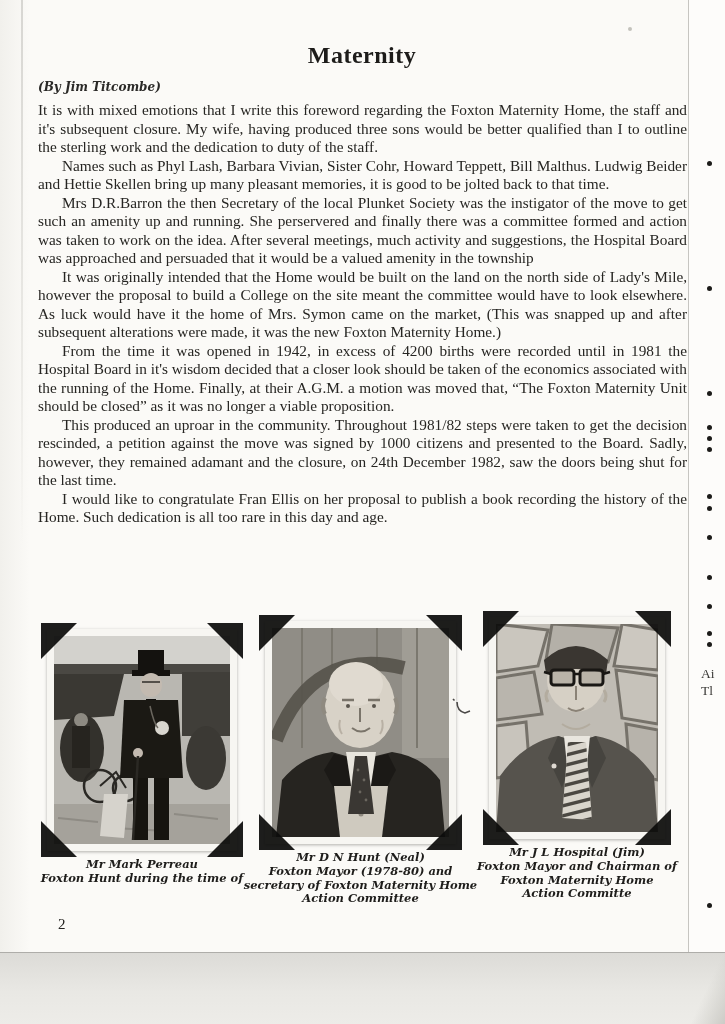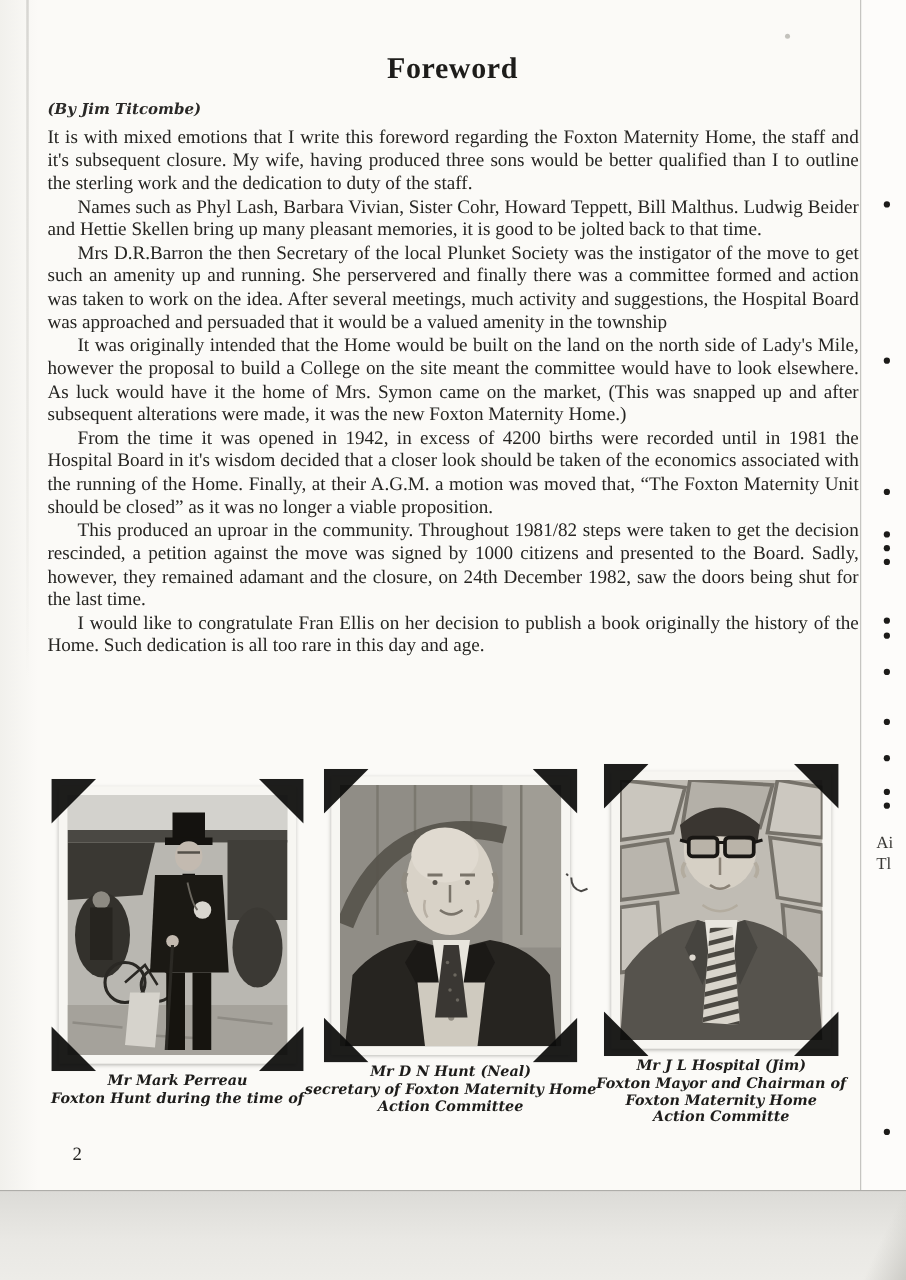--- a/index.html
+++ b/index.html
@@ -57,31 +57,31 @@
 </style>
 </head>
 <body>
 
 <div class="scan">
   <div class="page">
     <div class="left-fade"></div>
     <div class="fold-line"></div>
     <div class="top-smudge"></div>
 
-    <h1 class="page-title">Foreword</h1>
+    <h1 class="page-title">Maternity</h1>
     <div class="byline">(By Jim Titcombe)</div>
 
     <div class="body-text">
       <p class="noindent">It is with mixed emotions that I write this foreword regarding the Foxton Maternity Home, the staff and it's subsequent closure.  My wife, having produced three sons would be better qualified than I to outline the sterling work and the dedication to duty of the staff.</p>
       <p>Names such as Phyl Lash, Barbara Vivian,  Sister Cohr, Howard Teppett, Bill Malthus. Ludwig Beider and Hettie Skellen bring up many pleasant memories, it is good to be jolted back to that time.</p>
       <p>Mrs D.R.Barron the then Secretary of the local Plunket Society was the instigator of the move to get such an amenity up and running.  She perservered and finally there was a committee formed and action was taken to work on the idea.  After several meetings, much activity and suggestions, the Hospital Board was approached and persuaded that it would be a valued amenity in the township</p>
       <p>It was originally intended that the Home would be built on the land on the north side of Lady's Mile, however the proposal to build a College on the site meant the committee would have to look elsewhere.  As luck would have it the home of Mrs. Symon came on the market,  (This was snapped up and after subsequent alterations were made, it was the new Foxton Maternity Home.)</p>
       <p>From the time it was opened in 1942, in excess of 4200 births were recorded until in 1981 the Hospital Board in it's wisdom decided that a closer look should be taken of the economics associated with the running of the Home.  Finally, at their A.G.M. a motion was moved that, “The Foxton Maternity Unit should be closed” as it was no longer a viable proposition.</p>
       <p>This produced an uproar in the community.  Throughout 1981/82 steps were taken to get the decision rescinded, a petition against the move was signed by 1000 citizens and presented to the Board.  Sadly, however, they remained adamant and the closure, on 24th December 1982, saw the doors being shut for the last time.</p>
-      <p>I would like to congratulate Fran Ellis on her decision to publish a book originally the history of the Home.  Such dedication is all too rare in this day and age.</p>
+      <p>I would like to congratulate Fran Ellis on her proposal to publish a book recording the history of the Home.  Such dedication is all too rare in this day and age.</p>
     </div>
 
     <figure class="fig fig-1">
       <div class="photo" style="width:190px;">
         <svg width="176" height="208" viewBox="0 0 176 208">
           <rect width="176" height="208" fill="#b9b7b1"></rect>
           <rect width="176" height="38" fill="#d3d2cd"></rect>
           <rect y="28" width="176" height="10" fill="#4a4843"></rect>
           <polygon points="0,38 70,38 60,80 0,84" fill="#3a3833"></polygon>
           <rect x="128" y="36" width="48" height="64" fill="#403e39"></rect>
@@ -146,20 +146,21 @@
           <path d="M88,80 v14 M80,100 q9,7 18,0" stroke="#7a746a" stroke-width="2" fill="none"></path>
           <path d="M68,92 q-2,8 2,14 M110,92 q2,8 -2,14" stroke="#b8b0a4" stroke-width="2" fill="none"></path>
         </svg>
         <div class="mount tl"></div>
         <div class="mount tr"></div>
         <div class="mount bl"></div>
         <div class="mount br"></div>
       </div>
       <figcaption class="caption">
         <div>Mr D N Hunt (Neal)</div>
+        <div>Foxton Mayor (1978-80) and</div>
         <div>secretary of Foxton Maternity Home</div>
         <div>Action Committee</div>
       </figcaption>
     </figure>
 
     <figure class="fig fig-3">
       <div class="photo" style="width:176px;">
         <svg width="162" height="208" viewBox="0 0 162 208">
           <defs>
             <clipPath id="tie3">

